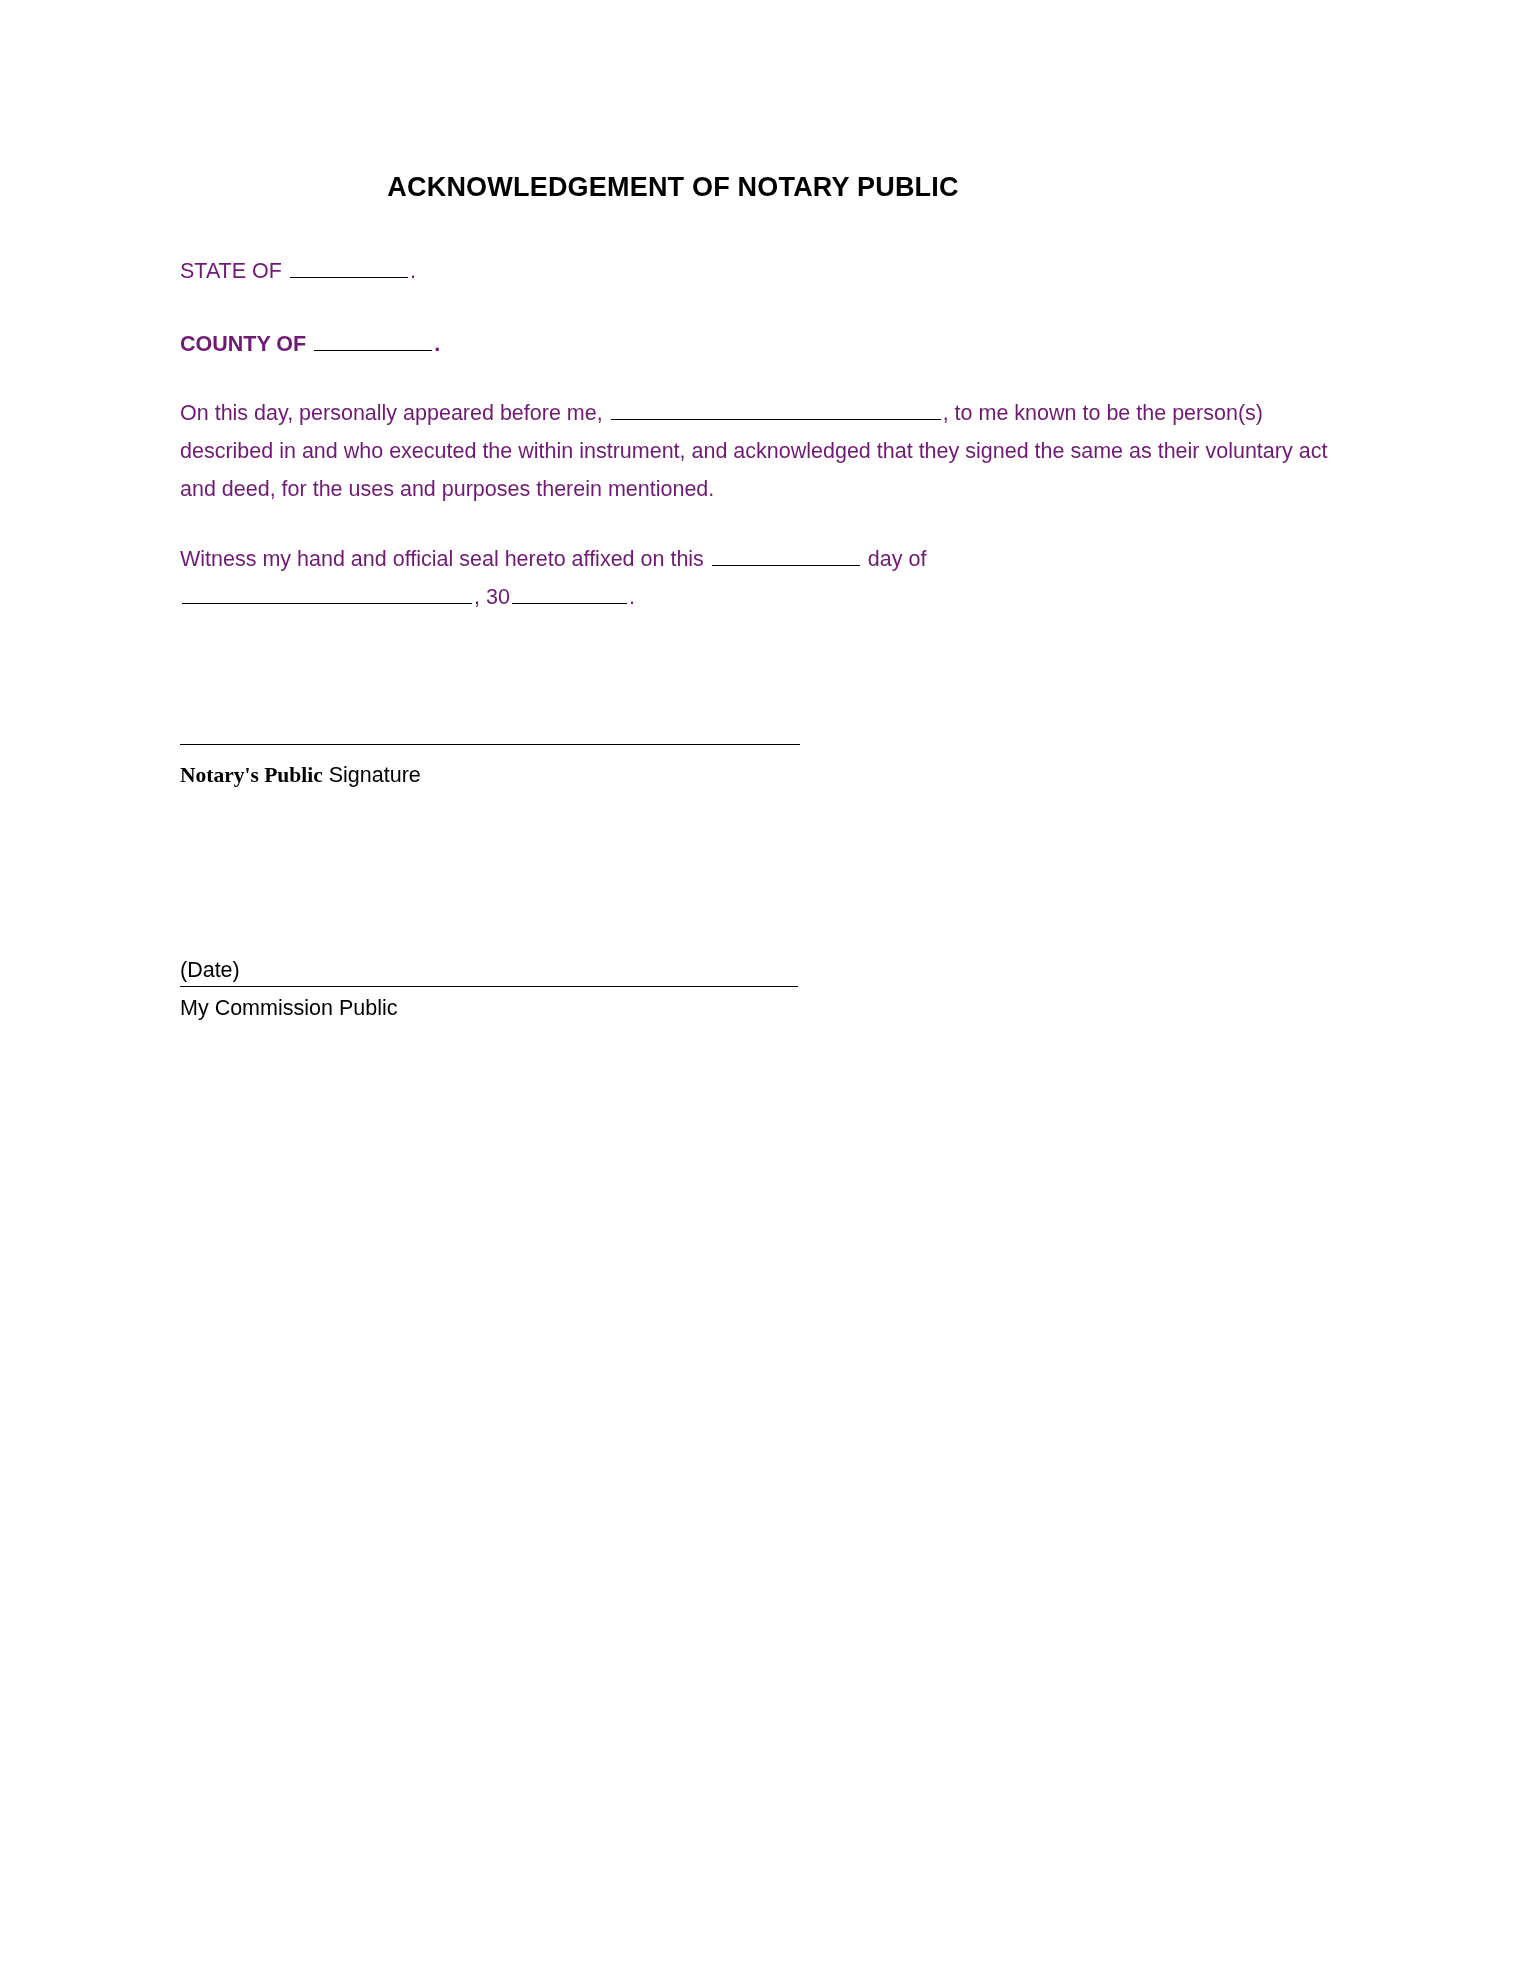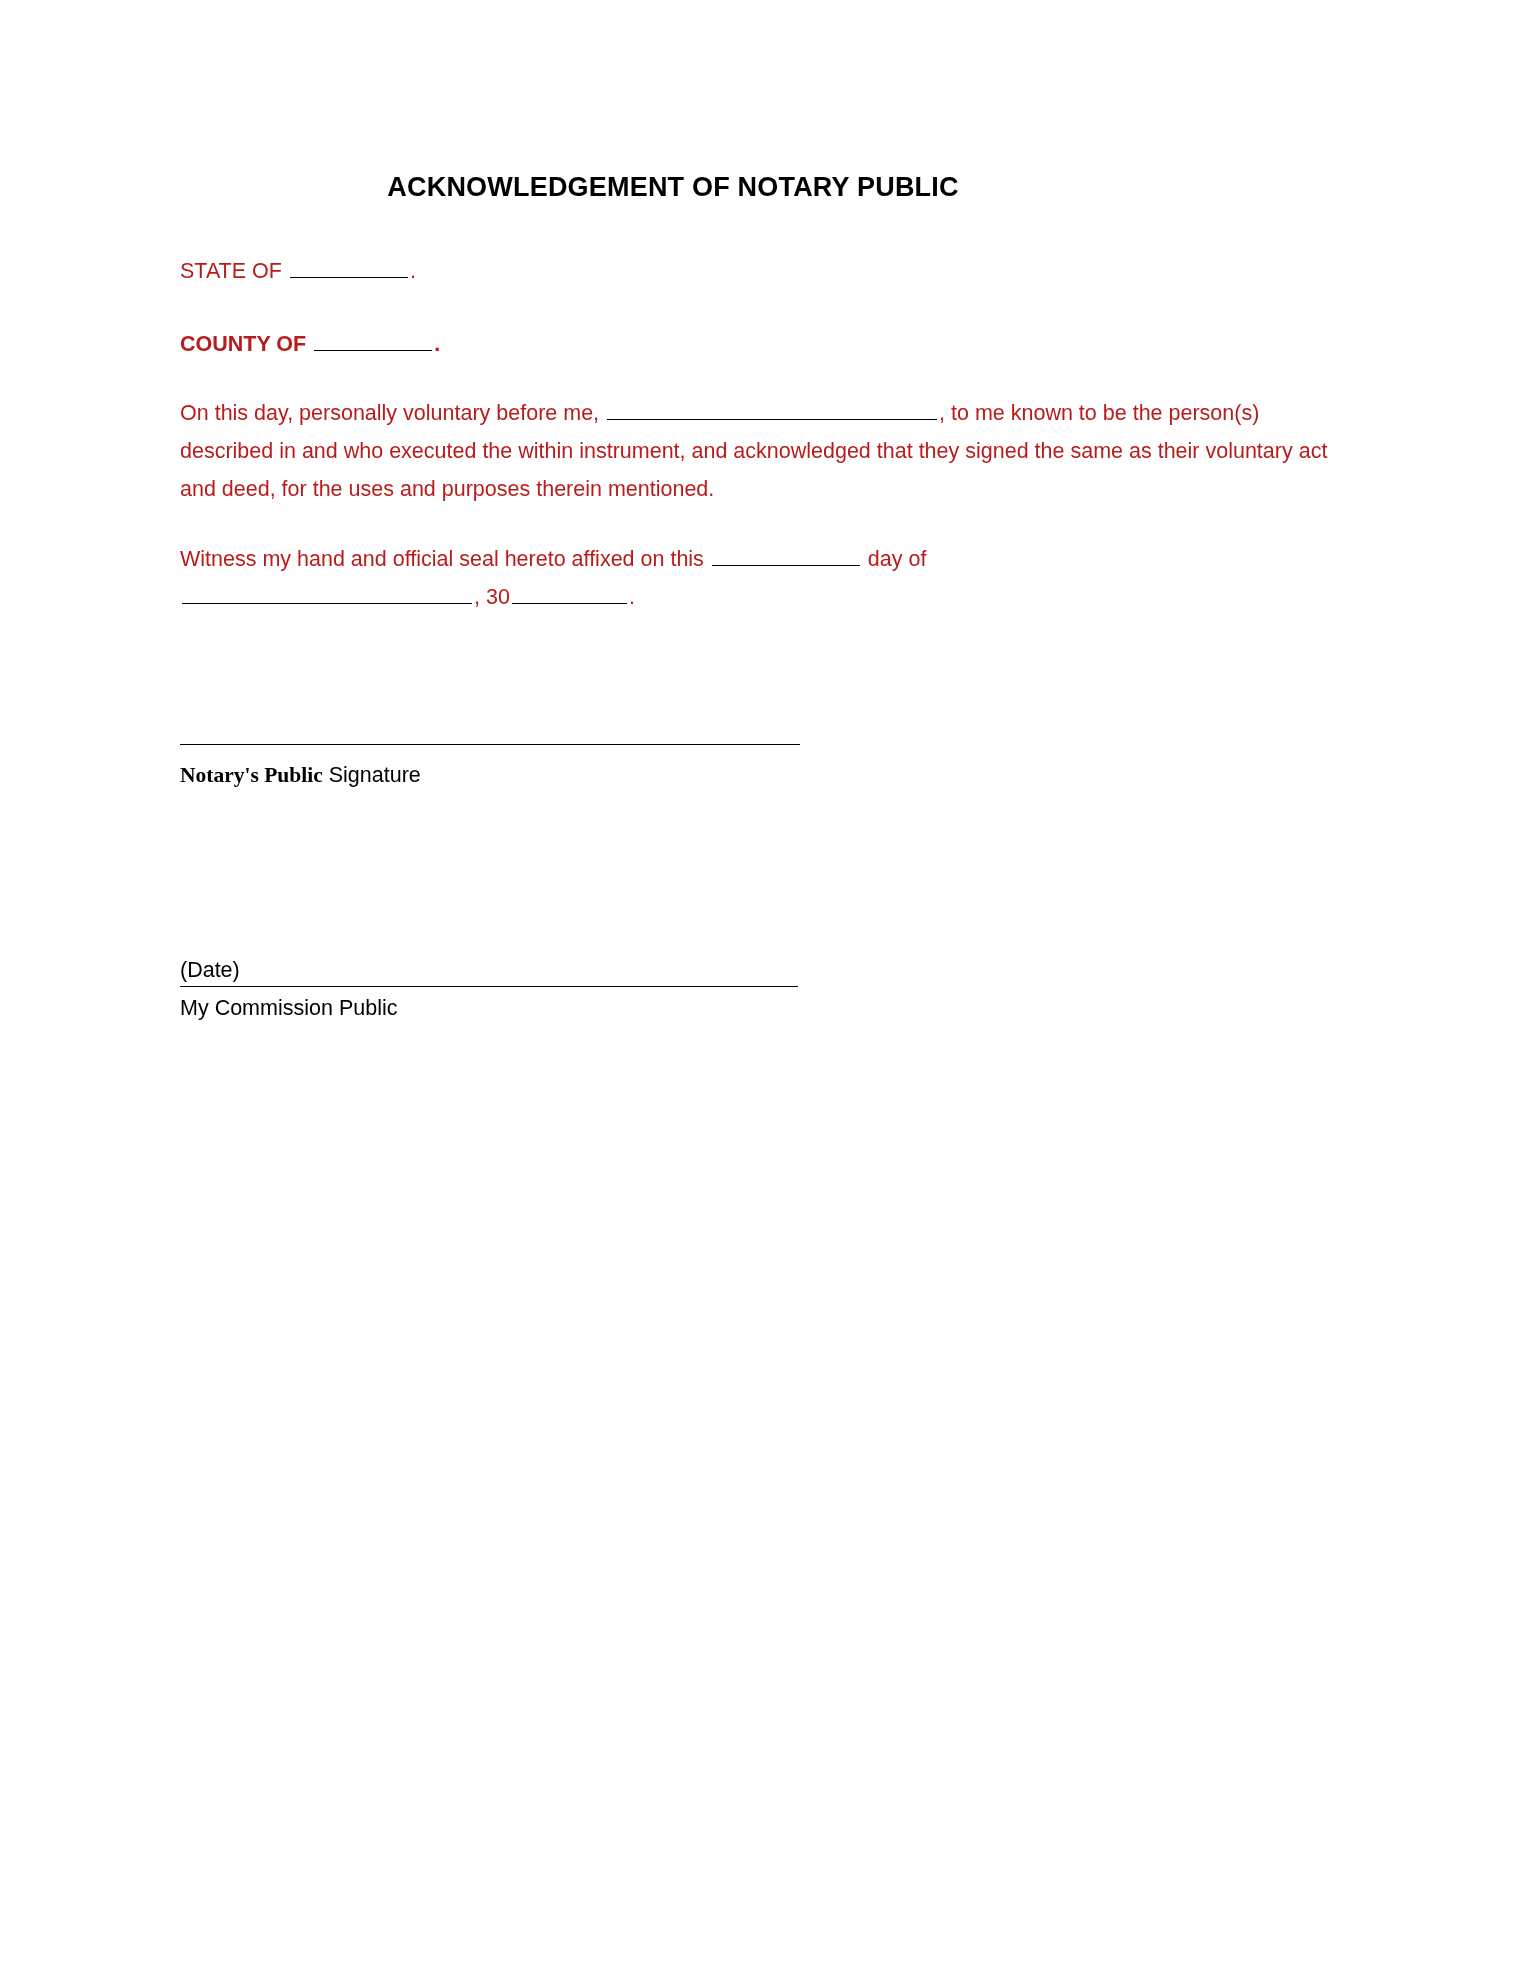--- a/index.html
+++ b/index.html
@@ -30,21 +30,21 @@
     font-size: 27px;
     font-weight: bold;
     letter-spacing: 0.2px;
   }
   .block {
     position: absolute;
     left: 180px;
     width: 1140px;
     font-size: 21.5px;
     line-height: 38px;
-    color: #b91c1c;
+    color: #701a75;
   }
   .line-state { top: 252px; }
   .line-county { top: 325px; font-weight: bold; }
   .para-appeared { top: 394px; width: 1150px; }
   .para-witness { top: 540px; width: 1150px; }
 
   .fill {
     display: inline-block;
     border-bottom: 1.5px solid #000;
     vertical-align: baseline;
@@ -89,21 +89,21 @@
     <span>STATE OF</span>
     <span class="fill fill-sm"></span><span>.</span>
   </div>
 
   <div class="block line-county">
     <span>COUNTY OF</span>
     <span class="fill fill-sm"></span><span>.</span>
   </div>
 
   <div class="block para-appeared">
-    <span>On this day, personally voluntary before me,</span>
+    <span>On this day, personally appeared before me,</span>
     <span class="fill fill-lg"></span><span>, to me known to be the person(s) described in and who executed the within instrument, and acknowledged that they signed the same as their voluntary act and deed, for the uses and purposes therein mentioned.</span>
   </div>
 
   <div class="block para-witness">
     <span>Witness my hand and official seal hereto affixed on this</span>
     <span class="fill fill-md"></span>
     <span>day of</span><br>
     <span class="fill fill-xl"></span><span>, 30</span><span class="fill fill-date"></span><span>.</span>
   </div>
 

